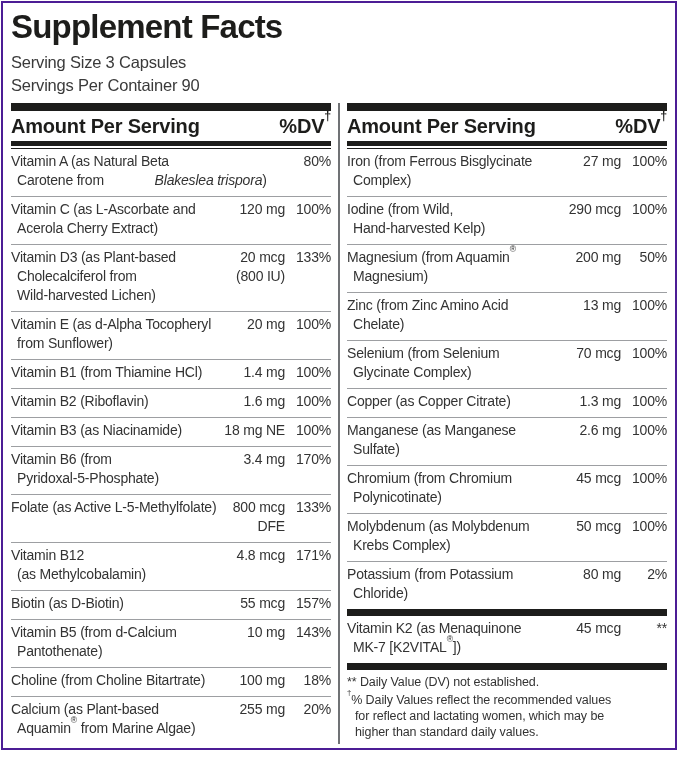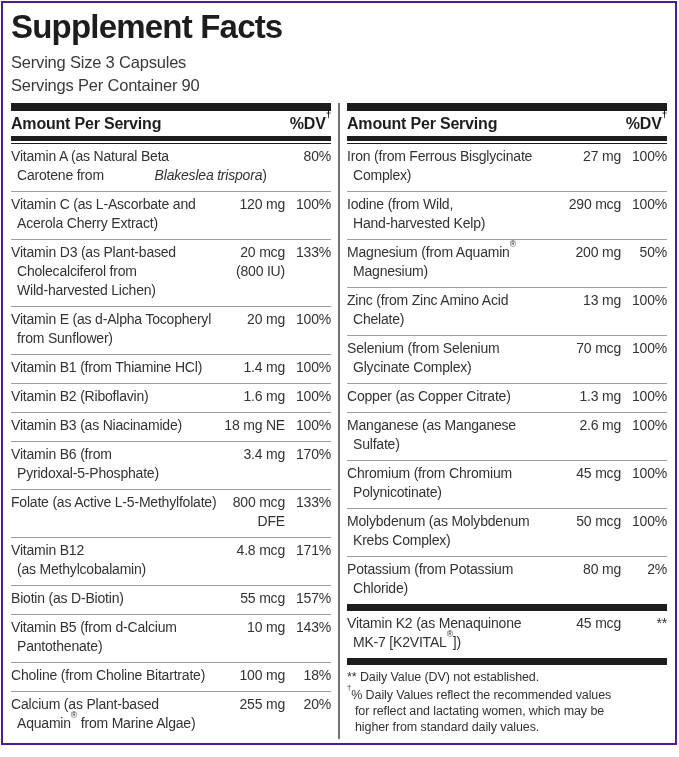--- a/index.html
+++ b/index.html
@@ -19,21 +19,21 @@
   }
   .serving { font-size: 16.5px; line-height: 23px; color: #3a3a3a; letter-spacing: -0.2px; }
 
   .cols { display: flex; margin-top: 6px; align-items: stretch; }
   .col { flex: 1 1 0; min-width: 0; }
   .divider { flex: 0 0 2px; background: #707275; margin: 0 7px; }
 
   .topbar { height: 8px; background: #1d1d1b; }
   .colhead {
     display: flex; justify-content: space-between; align-items: baseline;
-    padding: 4px 0 3px; font-weight: bold; font-size: 16px; color: #1d1d1b;
+    padding: 4px 0 3px; font-weight: bold; font-size: 20px; color: #1d1d1b;
     letter-spacing: -0.2px;
     gap: 42px;
   }
   .midbar { border-top: 5px solid #1d1d1b; border-bottom: 1px solid #1d1d1b; height: 8px; }
 
   .rows > div.row { border-top: 1px solid #9d9fa2; }
   .rows > div.row:first-of-type { border-top: none; }
   .row {
     display: flex; align-items: flex-start;
     padding: 3px 0 6px; font-size: 14px; line-height: 19px;
@@ -239,21 +239,21 @@
 
             <div class="row">
               <span class="n">Vitamin K2 (as Menaquinone<span class="cl">MK-7 [K2VITAL<sup>®</sup>])</span></span>
               <span class="a">45 mcg</span>
               <span class="d">**</span>
             </div>
           </div>
         <div class="thickbar"></div>
         <div class="footnotes">
           <div class="fn">** Daily Value (DV) not established.</div>
-          <div class="fn"><sup>†</sup>% Daily Values reflect the recommended values<span class="cl">for reflect and lactating women, which may be</span><span class="cl">higher from standard daily values.</span></div>
+          <div class="fn"><sup>†</sup>% Daily Values reflect the recommended values<span class="cl">for reflect and lactating women, which may be</span><span class="cl">higher than standard daily values.</span></div>
         </div>
       </div>
 
     </div>
   </div>
 
   <div class="other">
     
   </div>
 </div>

